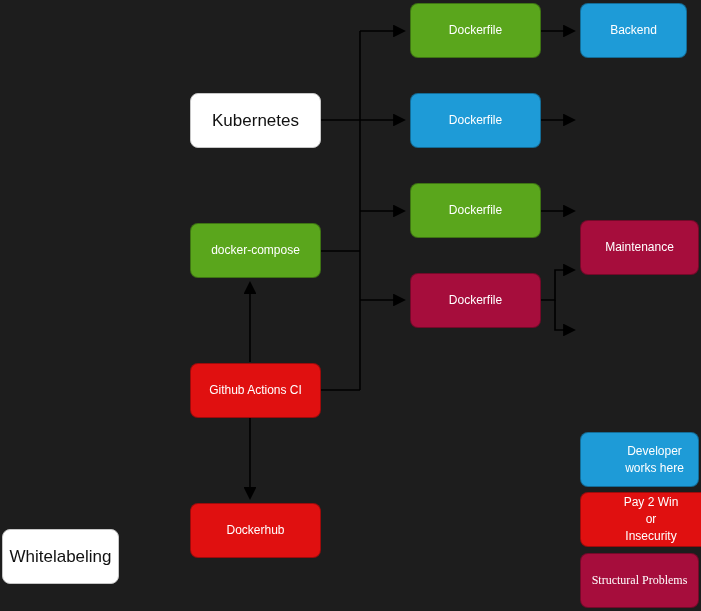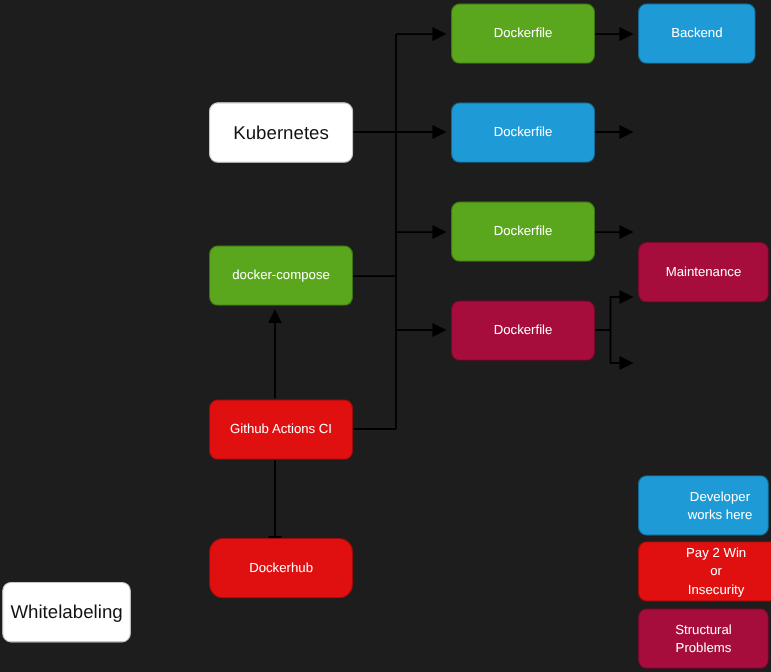--- a/index.html
+++ b/index.html
@@ -51,31 +51,31 @@
       <path d="M530,300 H555 V270 H574" marker-end="url(#arw)"></path>
       <path d="M555,300 V330 H574" marker-end="url(#arw)"></path>
       <path d="M250,362 V283" marker-end="url(#arw)"></path>
       <path d="M250,418 V498" marker-end="url(#arw)"></path>
     </g>
   </svg>
 
   <div class="node white" style="left:190px; top:93px;">Kubernetes</div>
   <div class="node red" style="left:190px; top:363px;">Github Actions CI</div>
   <div class="node green" style="left:190px; top:223px;">docker-compose</div>
-  <div class="node red" style="left:190px; top:489px;border-radius:13px;">Dockerhub</div>
+  <div class="node red" style="left:190px; top:503px;">Dockerhub</div>
   <div class="node white" style="left:2px;   top:529px; width:117px;">Whitelabeling</div>
 
   <div class="node green" style="left:410px; top:3px;">Dockerfile</div>
   <div class="node blue" style="left:410px; top:93px;">Dockerfile</div>
   <div class="node green" style="left:410px; top:183px;">Dockerfile</div>
   <div class="node crimson" style="left:410px; top:273px;">Dockerfile</div>
 
   <div class="node blue" style="left:580px; top:3px; width:107px;">Backend</div>
   <div class="node crimson" style="left:580px; top:183px; width:119px;margin-top:37px;">Maintenance</div>
 
   <div class="node blue pre" style="left:580px; top:432px; width:119px;padding-left:36px;">Developer
 works here</div>
   <div class="node red pre" style="left:580px; top:492px; width:142px;">Pay 2 Win
 or
 Insecurity</div>
-  <div class="node crimson" style="left:580px; top:553px; width:119px;">Structural Problems</div>
+  <div class="node crimson" style="left:580px; top:553px; width:119px;font-family:Liberation Serif, serif;">Structural Problems</div>
 
 </div>
 
 </body></html>

